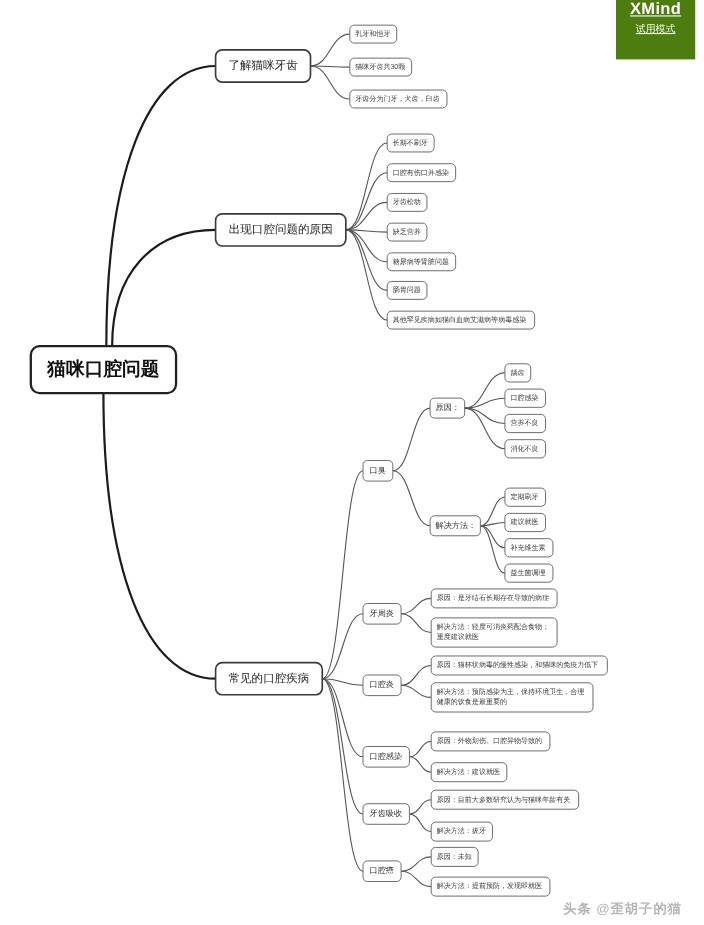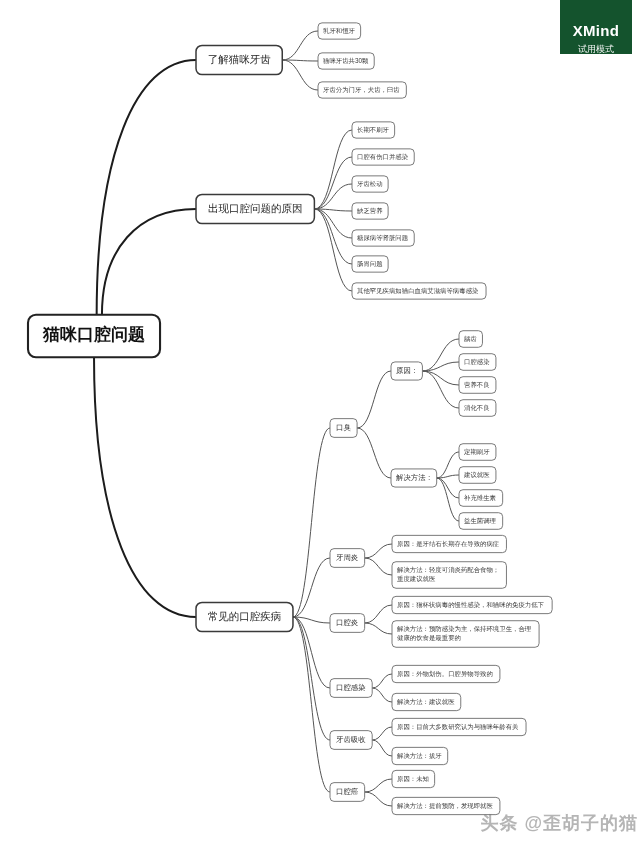--- a/index.html
+++ b/index.html
@@ -68,43 +68,44 @@
   .link.branch {
     stroke: #555555;
     stroke-width: 1.0;
   }
   #xmind-badge {
     position: absolute;
     right: 8px;
     top: 0px;
     width: 72px;
     height: 54px;
-    background: #14532d;
+    background: #4d7c0f;
     color: #ffffff;
     display: flex;
     flex-direction: column;
     align-items: center;
-    justify-content: flex-end;
+    justify-content: flex-start;
     line-height: 1.15;
+    text-decoration: underline;
   }
   #xmind-badge .brand {
     font-size: 15px;
     font-weight: bold;
     letter-spacing: 0.3px;
   }
   #xmind-badge .mode {
     font-size: 9px;
     margin-top: 4px;
     opacity: 0.95;
   }
   #watermark {
     position: absolute;
-    right: 2px;
+    right: 20px;
     bottom: 6px;
-    font-size: 18px;
+    font-size: 12px;
     font-weight: bold;
     color: rgba(120,120,120,0.55);
     letter-spacing: 1px;
     white-space: nowrap;
   }
 </style>
 </head>
 <body>
 
 <svg id="canvas" viewBox="0 0 640 841">

